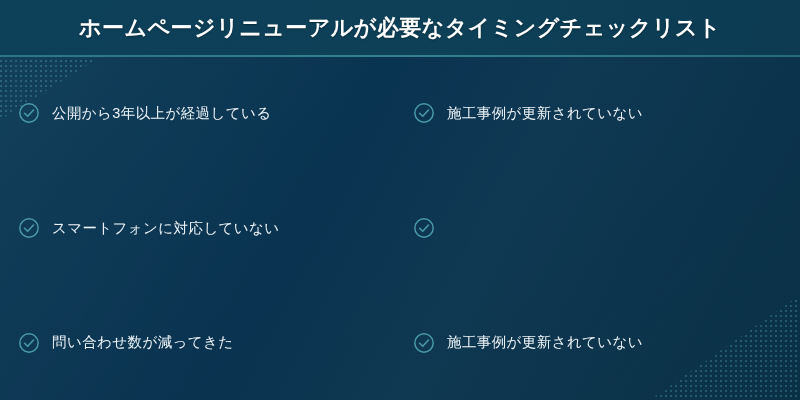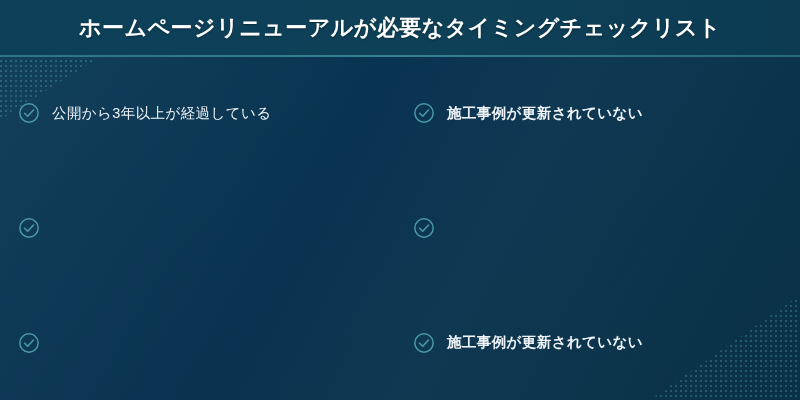--- a/index.html
+++ b/index.html
@@ -93,21 +93,21 @@
     align-items: center;
     z-index: 2;
   }
 
   .check-item {
     display: flex;
     align-items: center;
     padding-left: 18px;
     gap: 12px;
   }
-  .check-item.col-right { padding-left: 13px; font-weight: bold; }
+  .check-item.col-right { padding-left: 13px; }
 
   .check-icon {
     flex: 0 0 auto;
     width: 22px;
     height: 22px;
     display: block;
   }
   .check-icon svg { display: block; width: 22px; height: 22px; }
 
   .check-label {
@@ -154,38 +154,40 @@
       <span class="check-label">施工事例が更新されていない</span>
     </div>
 
     <div class="check-item col-left">
       <span class="check-icon">
         <svg viewBox="0 0 24 24" fill="none" xmlns="http://www.w3.org/2000/svg">
           <circle cx="12" cy="12" r="10" stroke="#4a9aa8" stroke-width="1.6"></circle>
           <path d="M7.2 12.3 L10.6 15.6 L16.9 8.7" stroke="#4a9aa8" stroke-width="1.7" stroke-linecap="round" stroke-linejoin="round"></path>
         </svg>
       </span>
+      <span class="check-label">スマートフォンに対応していない</span>
     </div>
 
     <div class="check-item col-right">
       <span class="check-icon">
         <svg viewBox="0 0 24 24" fill="none" xmlns="http://www.w3.org/2000/svg">
           <circle cx="12" cy="12" r="10" stroke="#4a9aa8" stroke-width="1.6"></circle>
           <path d="M7.2 12.3 L10.6 15.6 L16.9 8.7" stroke="#4a9aa8" stroke-width="1.7" stroke-linecap="round" stroke-linejoin="round"></path>
         </svg>
       </span>
     </div>
 
     <div class="check-item col-left">
       <span class="check-icon">
         <svg viewBox="0 0 24 24" fill="none" xmlns="http://www.w3.org/2000/svg">
           <circle cx="12" cy="12" r="10" stroke="#4a9aa8" stroke-width="1.6"></circle>
           <path d="M7.2 12.3 L10.6 15.6 L16.9 8.7" stroke="#4a9aa8" stroke-width="1.7" stroke-linecap="round" stroke-linejoin="round"></path>
         </svg>
       </span>
+      <span class="check-label">問い合わせ数が減ってきた</span>
     </div>
 
     <div class="check-item col-right">
       <span class="check-icon">
         <svg viewBox="0 0 24 24" fill="none" xmlns="http://www.w3.org/2000/svg">
           <circle cx="12" cy="12" r="10" stroke="#4a9aa8" stroke-width="1.6"></circle>
           <path d="M7.2 12.3 L10.6 15.6 L16.9 8.7" stroke="#4a9aa8" stroke-width="1.7" stroke-linecap="round" stroke-linejoin="round"></path>
         </svg>
       </span>
       <span class="check-label">施工事例が更新されていない</span>

